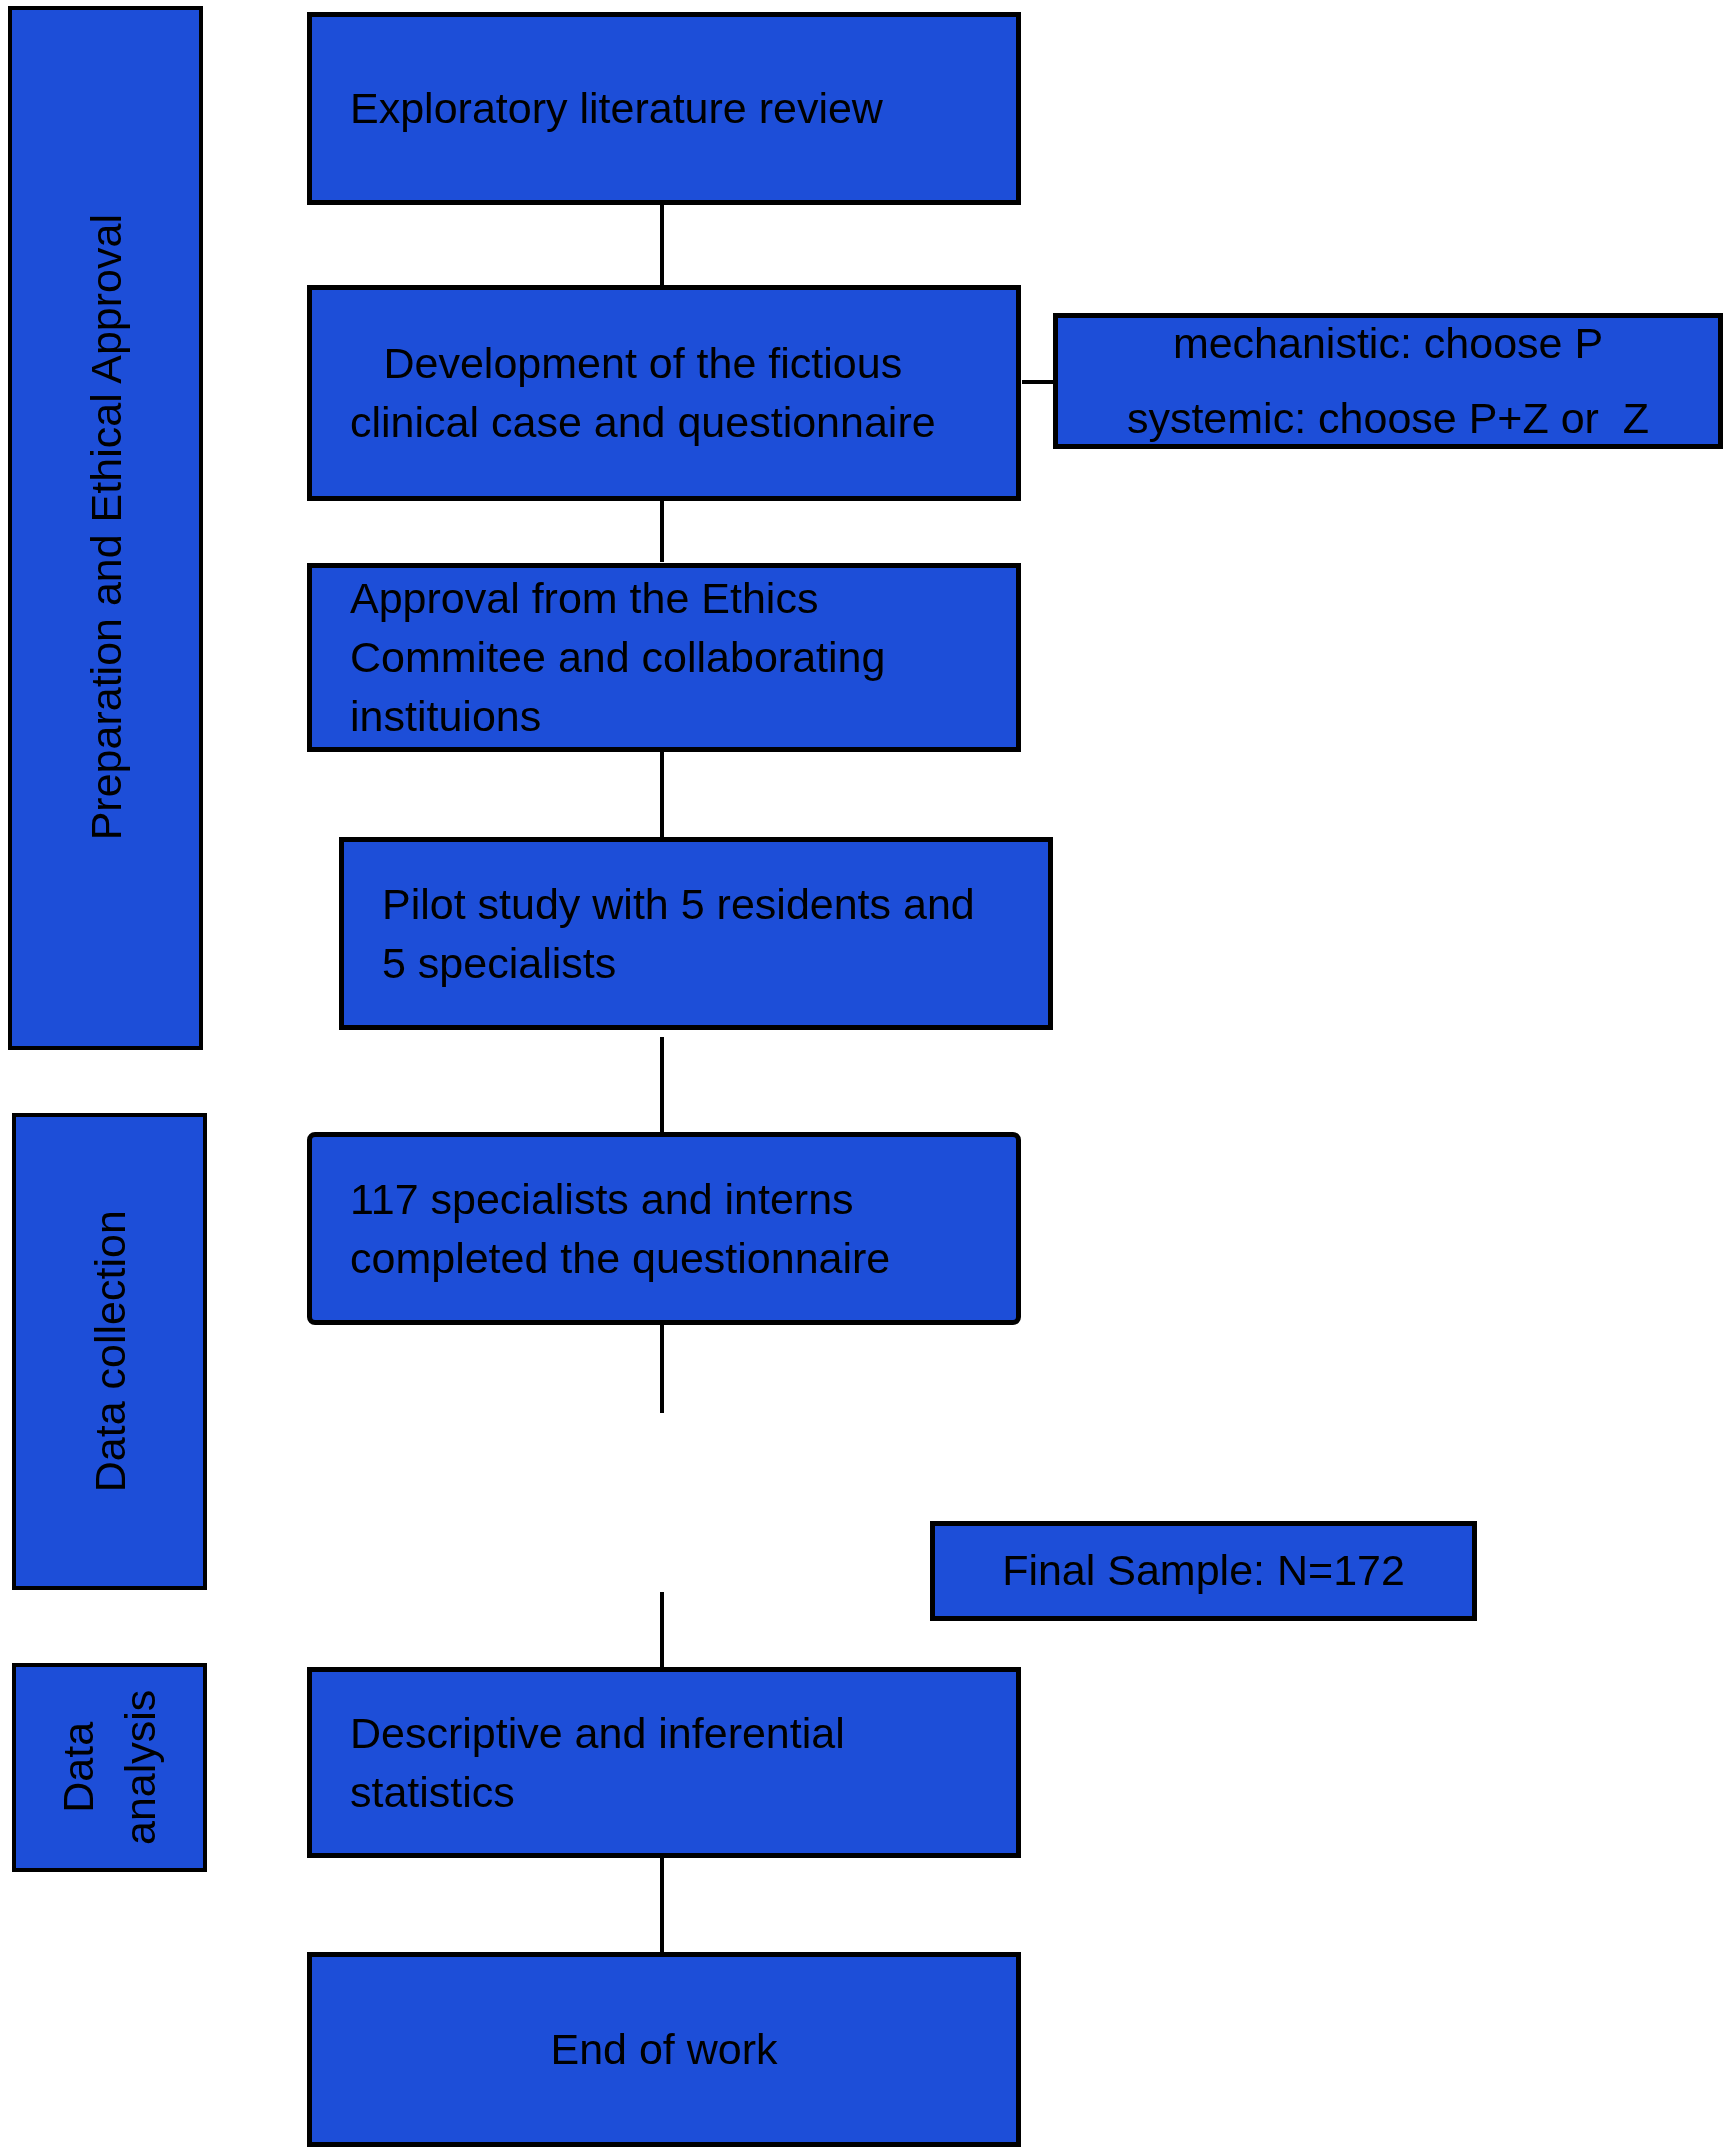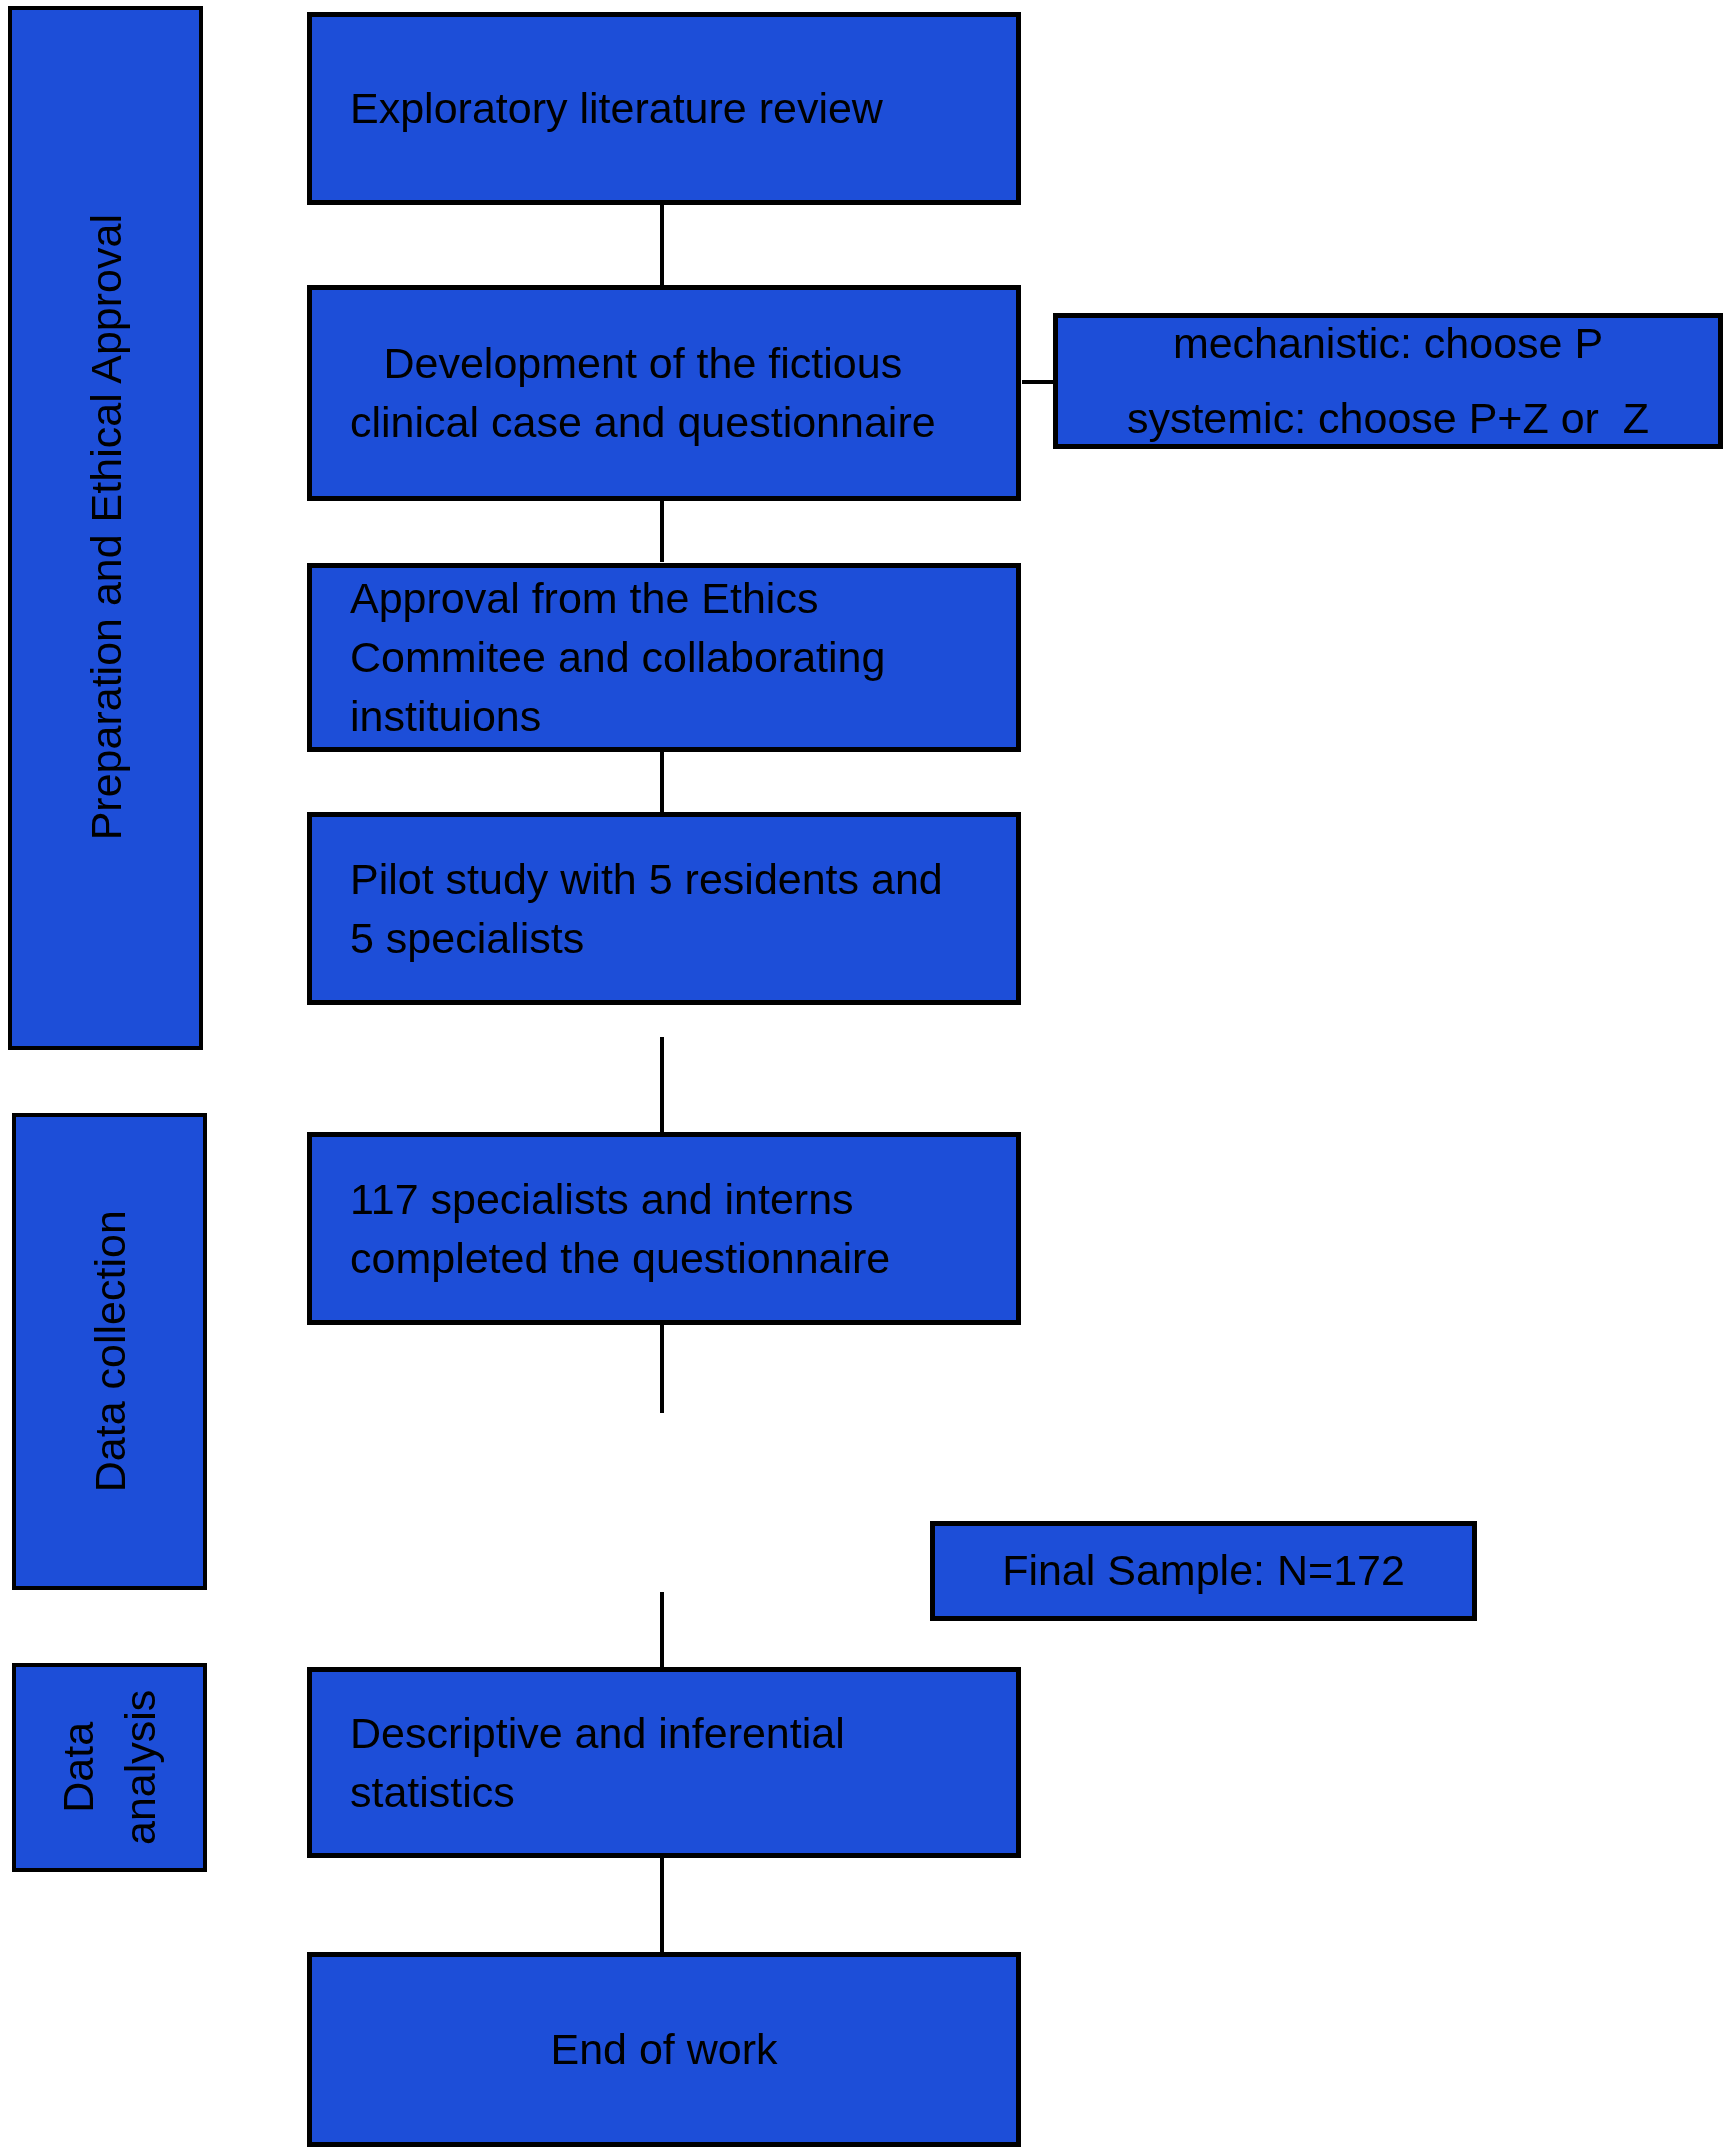--- a/index.html
+++ b/index.html
@@ -47,22 +47,22 @@
   .hline { height: 3.5px; }
 
   
   #phase-1 { left: 8.3px;  top: 5.5px;    width: 195px; height: 1044px; }
   #phase-2 { left: 12.4px;  top: 1113px; width: 195px; height: 477px; }
   #phase-3 { left: 12.4px;  top: 1663px; width: 195px; height: 209px; }
 
   #step-1 { top: 12.4px;   height: 193px; }
   #step-2 { top: 285px;  height: 216px; text-align: center; }
   #step-3 { top: 563px;  height: 189px; }
-  #step-4 { top: 812px; height: 193px; }
-  #step-5 { top: 1132px; height: 193px; }
+  #step-4 { top: 837px; height: 193px; margin-left: 32px; }
+  #step-5 { top: 1132px; height: 193px; border-radius: 8px; }
   #step-6 { top: 1414px; height: 178px; }
   #step-7 { top: 1667px; height: 191px; }
   #step-8 { top: 1952px; height: 195px; }
 
   #note-choice { left: 1053px; top: 313px;  width: 670px; height: 136px; }
   #note-final  { left: 930px; top: 1521px; width: 547px; height: 100px; }
 
   #conn-1 { left: 660px; top: 205px;  height: 80px; }
   #conn-2 { left: 660px; top: 480px;  height: 82px; }
   #conn-3 { left: 660px; top: 752px; height: 92px; }

